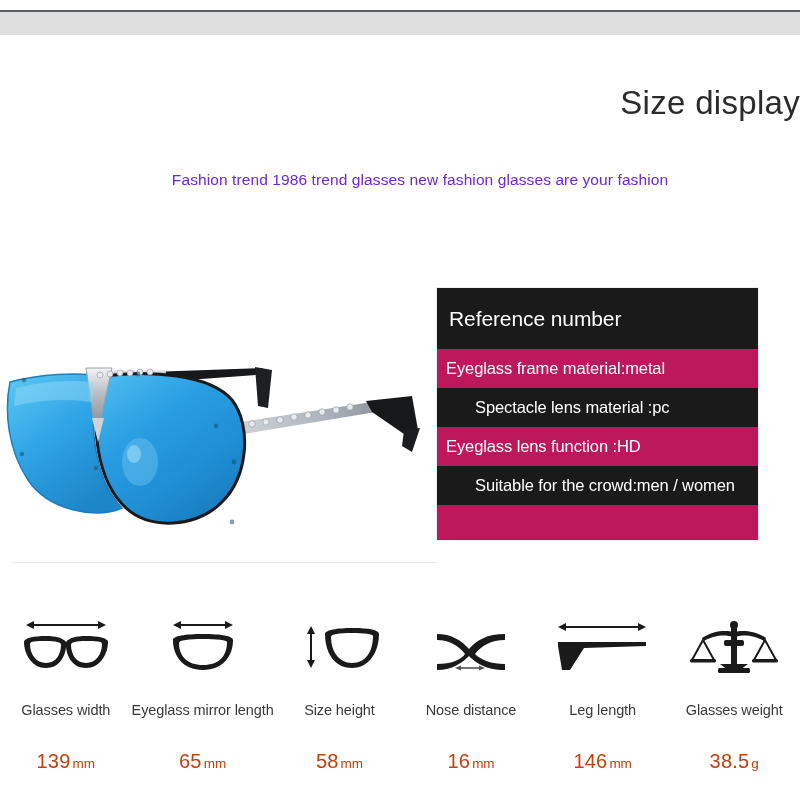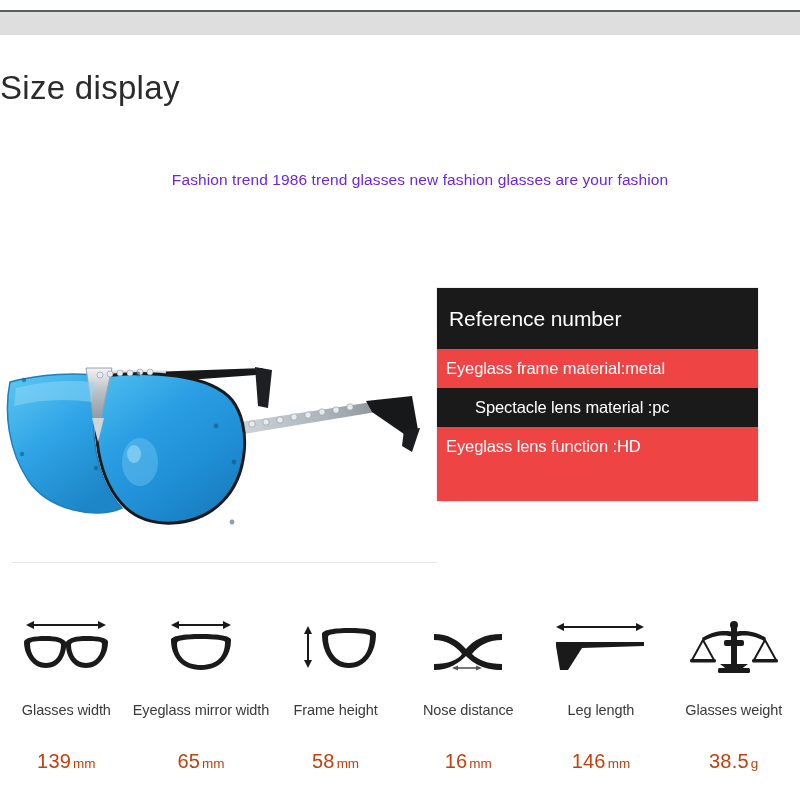--- a/index.html
+++ b/index.html
@@ -23,23 +23,23 @@
     width: 800px;
     height: 23px;
     background: #dedede;
     border-top: 2px solid #5a5f63;
   }
 
   
   .header {
     position: absolute;
     left: 0;
-    top: 68px;
-    width: 800px;
-    text-align: left;
+    top: 83px;
+    width: 800px;
+    text-align: right;
   }
   .page-title {
     font-size: 33px;
     color: #2b2b2b;
     font-weight: 400;
     letter-spacing: 0.3px;
     line-height: 1.2;
     margin: 0;
   }
   .page-subtitle {
@@ -93,21 +93,21 @@
     white-space: nowrap;
     letter-spacing: -0.1px;
   }
   .spec-row.head {
     height: 61px;
     font-size: 21px;
     background: #1a1a1a;
     padding-left: 12px;
   }
   .spec-row.dark { background: #1a1a1a; padding-left: 38px; }
-  .spec-row.gray { background: #ef4444; text-align: right; }
+  .spec-row.gray { background: #be185d; text-align: right; }
   .spec-row.filler { height: 35px; }
 
   
   .measure-strip {
     position: absolute;
     left: 0;
     top: 612px;
     width: 800px;
     display: flex;
     align-items: flex-start;
@@ -232,20 +232,21 @@
     <ellipse cx="134" cy="124" rx="7" ry="9" fill="#a7e0f8" opacity="0.55"></ellipse>
   </svg>
 </div>
 <div class="photo-baseline"></div>
 
 <div class="spec-panel">
   <div class="spec-row head">Reference number</div>
   <div class="spec-row gray">Eyeglass frame material:metal</div>
   <div class="spec-row dark">Spectacle lens material :pc</div>
   <div class="spec-row gray">Eyeglass lens function  :HD</div>
+  <div class="spec-row dark">Suitable for the crowd:men / women</div>
   <div class="spec-row gray filler"></div>
 </div>
 
 <div class="measure-strip">
 
   <div class="measure-cell">
     <div class="m-icon">
       <svg width="100" height="62" viewBox="0 0 100 62">
         <g stroke="#1a1a1a" stroke-width="2" fill="none">
           <line x1="12" y1="9" x2="88" y2="9"></line>
@@ -271,39 +272,39 @@
       <svg width="100" height="62" viewBox="0 0 100 62">
         <g stroke="#1a1a1a" stroke-width="2" fill="none">
           <line x1="22" y1="9" x2="78" y2="9"></line>
           <path d="M28 5 L20 9 L28 13 Z" fill="#1a1a1a" stroke="none"></path>
           <path d="M72 5 L80 9 L72 13 Z" fill="#1a1a1a" stroke="none"></path>
         </g>
         <path d="M20 24 C20 20 32 18 50 18 C68 18 80 20 80 24 C80 40 70 54 50 54 C30 54 20 40 20 24 Z
                  M26 27 C26 40 34 49 50 49 C66 49 74 40 74 26 C74 24 64 23 50 23 C36 23 26 24 26 27 Z" fill="#1a1a1a"></path>
       </svg>
     </div>
-    <div class="m-label">Eyeglass mirror width</div>
+    <div class="m-label">Eyeglass mirror length</div>
     <div class="m-value">
       <span class="m-num">65</span><span class="m-unit">mm</span>
     </div>
   </div>
 
   <div class="measure-cell">
     <div class="m-icon">
       <svg width="100" height="62" viewBox="0 0 100 62">
         <g stroke="#1a1a1a" stroke-width="2" fill="none">
           <line x1="22" y1="12" x2="22" y2="50"></line>
           <path d="M18 18 L22 10 L26 18 Z" fill="#1a1a1a" stroke="none"></path>
           <path d="M18 44 L22 52 L26 44 Z" fill="#1a1a1a" stroke="none"></path>
         </g>
         <path d="M36 18 C36 14 48 12 64 12 C80 12 90 14 90 18 C90 36 80 52 63 52 C45 52 36 36 36 18 Z
                  M42 21 C42 35 50 47 63 47 C77 47 84 35 84 20 C84 18 75 17 63 17 C50 17 42 18 42 21 Z" fill="#1a1a1a"></path>
       </svg>
     </div>
-    <div class="m-label">Frame height</div>
+    <div class="m-label">Size height</div>
     <div class="m-value">
       <span class="m-num">58</span><span class="m-unit">mm</span>
     </div>
   </div>
 
   <div class="measure-cell">
     <div class="m-icon">
       <svg width="100" height="62" viewBox="0 0 100 62">
         <path d="M16 18 C30 18 40 24 48 33 C56 24 66 18 84 18 L84 24 C70 24 60 30 54 38
                  C60 44 70 48 84 48 L84 54 C64 54 54 46 48 40 C42 46 32 54 16 54 L16 48

